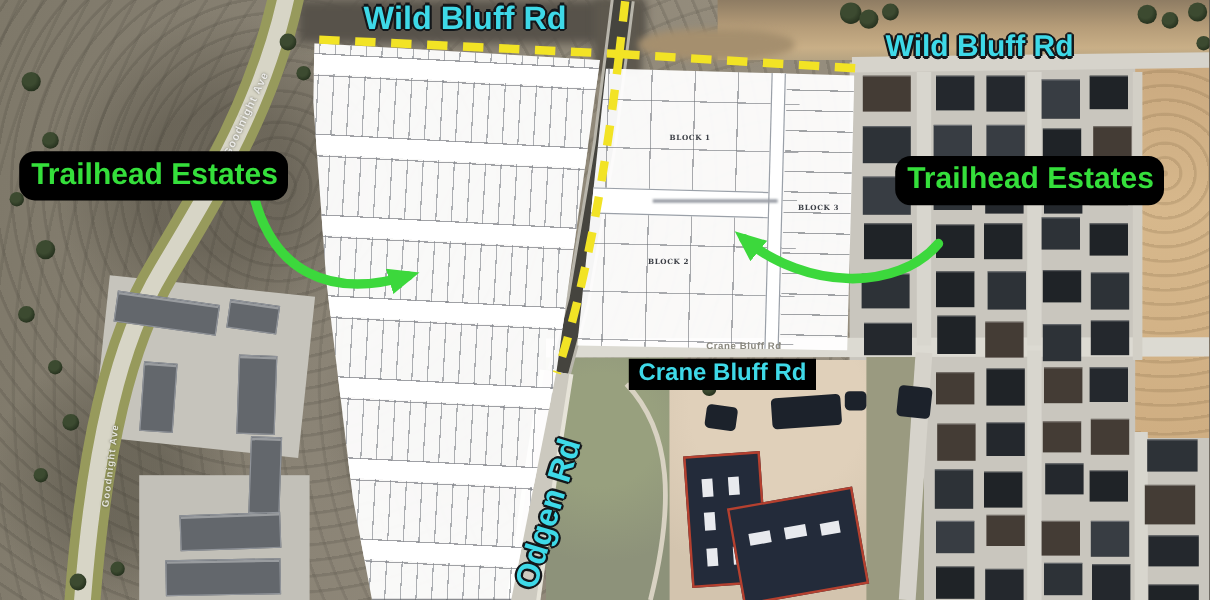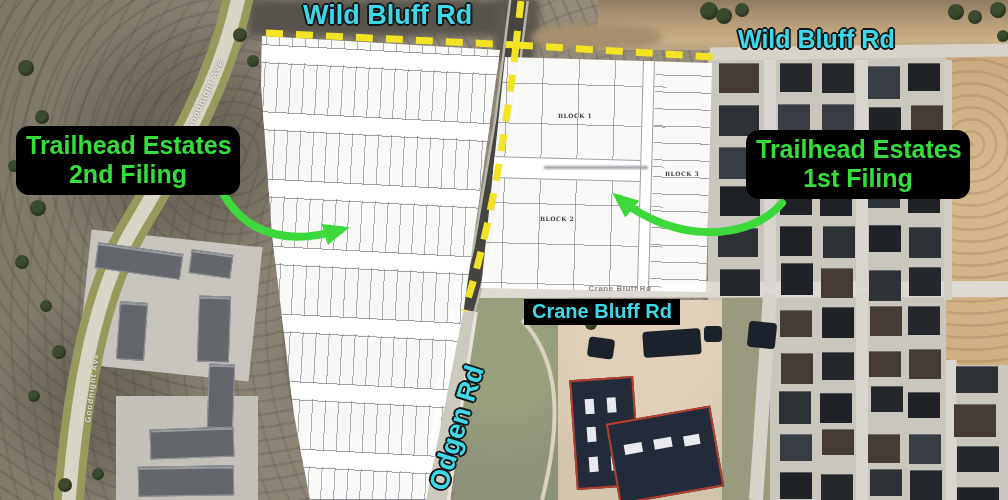--- a/index.html
+++ b/index.html
@@ -275,20 +275,18 @@
   <div class="faint-street" id="goodnight-lower">Goodnight Ave</div>
   <div id="crane-small">Crane Bluff Rd</div>
 
   <div class="cyan-label" id="wild-left">Wild Bluff Rd</div>
   <div class="cyan-label" id="wild-right">Wild Bluff Rd</div>
   <div class="cyan-label" id="odgen">Odgen Rd</div>
   <div id="crane-box">Crane Bluff Rd</div>
 
   <div class="callout" id="callout-2nd">
     <div style="position:relative">Trailhead Estates</div>
-    <div style="position:relative">2nd Filing</div>
   </div>
   <div class="callout" id="callout-1st">
     <div style="position:relative">Trailhead Estates</div>
-    <div style="position:relative">1st Filing</div>
   </div>
 
 </div>
 
 </body></html>

